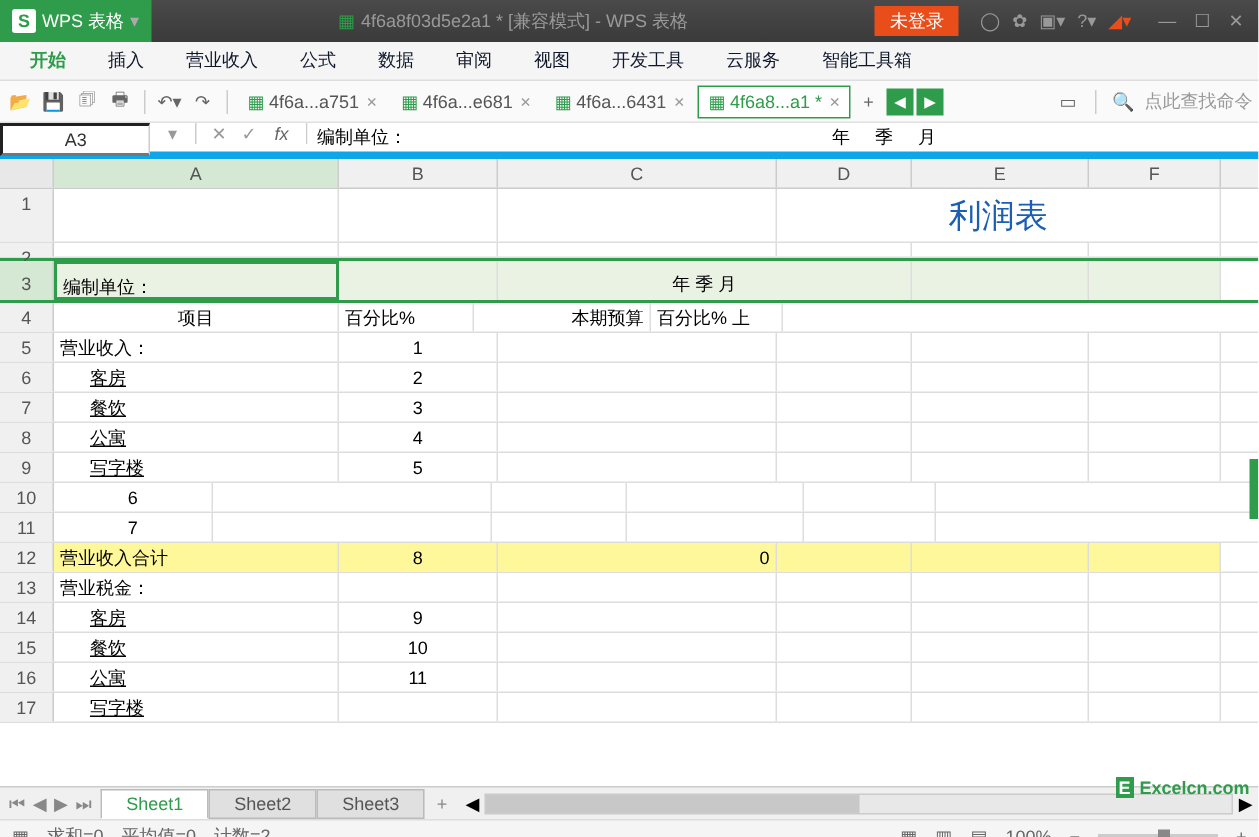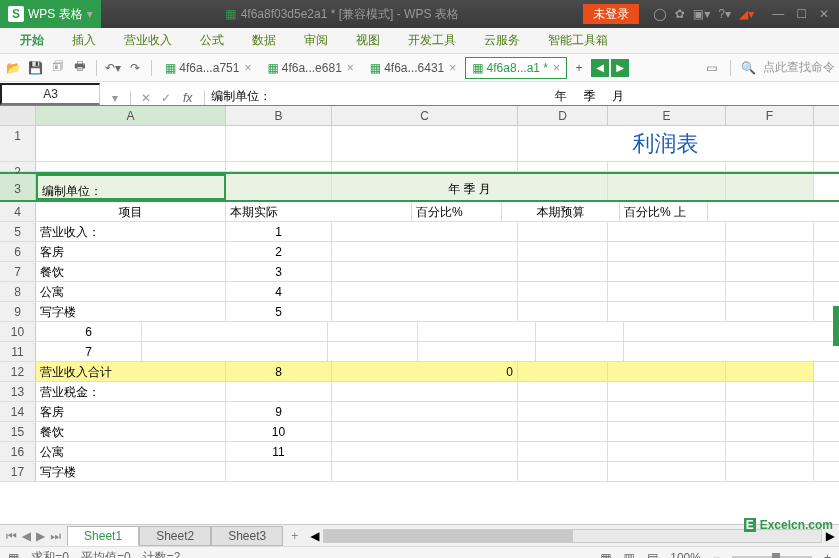--- a/index.html
+++ b/index.html
@@ -10,33 +10,33 @@
 .wps-logo .s { background: #fff; color: #2e9c4a; width: 16px; height: 16px; display: inline-flex; align-items: center; justify-content: center; margin-right: 4px; border-radius: 2px; font-weight: bold; }
 .title-dd { margin-left: 4px; color: #aaa; cursor: pointer; }
 .title-doc { flex: 1; text-align: center; color: #999; font-size: 12px; display: flex; align-items: center; justify-content: center; gap: 4px; }
 .title-doc .docicon { color: #2e9c4a; }
 .login-btn { background: #e94e1a; color: #fff; padding: 0 10px; height: 20px; display: flex; align-items: center; margin-right: 6px; }
 .title-icons { display: flex; align-items: center; gap: 8px; color: #999; padding: 0 8px; }
 .title-icons span { cursor: pointer; }
 .win-ctrl { display: flex; gap: 12px; padding: 0 10px; color: #999; }
 
 .menubar { height: 26px; background: #f5f5f5; border-bottom: 1px solid #ddd; display: flex; align-items: center; padding: 0 6px; }
-.menu-item { padding: 0 14px; color: #4d7c0f; cursor: pointer; }
+.menu-item { padding: 0 14px; color: #0f172a; cursor: pointer; }
 .menu-item.active { color: #2e9c4a; font-weight: bold; }
 
 .toolbar { height: 28px; background: #fafafa; border-bottom: 1px solid #e0e0e0; display: flex; align-items: center; padding: 0 4px; gap: 2px; }
 .tb-btn { width: 20px; height: 20px; display: inline-flex; align-items: center; justify-content: center; cursor: pointer; color: #666; }
 .tb-sep { width: 1px; height: 16px; background: #ccc; margin: 0 4px; }
 .doc-tab { display: flex; align-items: center; padding: 0 6px; height: 22px; border: 1px solid transparent; color: #555; gap: 3px; cursor: pointer; }
 .doc-tab.active { background: #fff; border: 1px solid #2e9c4a; color: #2e9c4a; }
 .doc-tab .x { color: #999; margin-left: 2px; }
 .nav-btn { width: 18px; height: 18px; background: #2e9c4a; color: #fff; display: inline-flex; align-items: center; justify-content: center; cursor: pointer; font-size: 10px; }
 .toolbar-right { margin-left: auto; display: flex; align-items: center; gap: 4px; color: #888; }
 
-.formula-bar { height: 24px; display: flex; align-items: flex-end; border-bottom: 1px solid #0ea5e9; background: #fff; }
+.formula-bar { height: 24px; display: flex; align-items: flex-start; border-bottom: 5px solid #0ea5e9; background: #fff; }
 .name-box { width: 100px; border-right: 1px solid #ccc; text-align: center; padding: 2px; color: #333; }
 .fb-btns { display: flex; align-items: center; gap: 2px; padding: 0 6px; border-right: 1px solid #ccc; }
 .fb-btn { width: 18px; color: #999; text-align: center; cursor: pointer; }
 .fx { font-style: italic; color: #666; padding: 0 6px; }
 .formula-input { flex: 1; padding: 2px 6px; border: none; outline: none; }
 
 .grid-wrap { position: relative; height: 418px; overflow: hidden; }
 .col-headers { display: flex; height: 20px; background: #f0f0f0; border-bottom: 1px solid #ccc; }
 .corner { width: 36px; border-right: 1px solid #ccc; background: #e8e8e8; }
 .col-h { border-right: 1px solid #ccc; text-align: center; color: #555; line-height: 20px; }
@@ -55,21 +55,21 @@
 .row2 { height: 10px; } .row2 .cell { line-height: 10px; }
 .row3 { height: 30px; border-top: 2px solid #2e9c4a; border-bottom: 2px solid #2e9c4a; }
 .row3 .row-h { line-height: 30px; }
 .row3 .cell { background: #eaf3e3; line-height: 30px; }
 .row3 .cA { border: 2px solid #2e9c4a; position: relative; }
 .hdr-row .cell { text-align: center; }
 .tot-row .cell { background: #fff89a; }
 .diag { background: linear-gradient(to bottom right, transparent 49%, #333 49.5%, #333 50.5%, transparent 51%); }
 .center { text-align: center; }
 .right { text-align: right; }
-.indent { padding-left: 4px; }
+.indent { padding-left: 24px; text-decoration: underline; }
 
 .sheet-tabs { height: 22px; background: #f0f0f0; border-top: 1px solid #ccc; display: flex; align-items: center; }
 .st-nav { display: flex; padding: 0 4px; gap: 1px; }
 .st-nav span { color: #888; cursor: pointer; padding: 0 2px; }
 .st-tab { padding: 2px 16px; background: #e0e0e0; border: 1px solid #bbb; color: #555; cursor: pointer; }
 .st-tab.active { background: #fff; color: #2e9c4a; border-bottom-color: #fff; }
 .st-add { padding: 0 8px; color: #888; cursor: pointer; }
 .hscroll { flex: 1; display: flex; align-items: center; padding: 0 4px; gap: 4px; }
 .hscroll-track { flex: 1; height: 14px; background: #e8e8e8; border: 1px solid #ccc; position: relative; }
 .hscroll-thumb { position: absolute; left: 0; width: 50%; height: 100%; background: #c8c8c8; }
@@ -194,23 +194,22 @@
       <div class="row-h sel">3</div>
       <div class="cell cA">编制单位：</div>
       <div class="cell cB"></div>
       <div class="cell center" style="width:276px">年     季     月</div>
       <div class="cell cE"></div>
         <div class="cell cF"></div>
     </div>
     <div class="row hdr-row">
       <div class="row-h">4</div>
       <div class="cell cA">项目</div>
-      <div class="cell cC" style="text-align:left">本期实际</div>
       <div class="cell cD" style="text-align:left">百分比%</div>
-      <div class="cell cE" style="text-align:center">本期预算</div>
+      <div class="cell cE" style="text-align:right">本期预算</div>
       <div class="cell cF" style="text-align:left"><span>百分比%</span> <span>上</span></div>
     </div>
   <div class="row">
         <div class="row-h">5</div>
         <div class="cell cA">营业收入：</div>
         <div class="cell cB center">1</div>
         <div class="cell cC right"></div>
         <div class="cell cD"></div>
         <div class="cell cE"></div>
         <div class="cell cF"></div>

